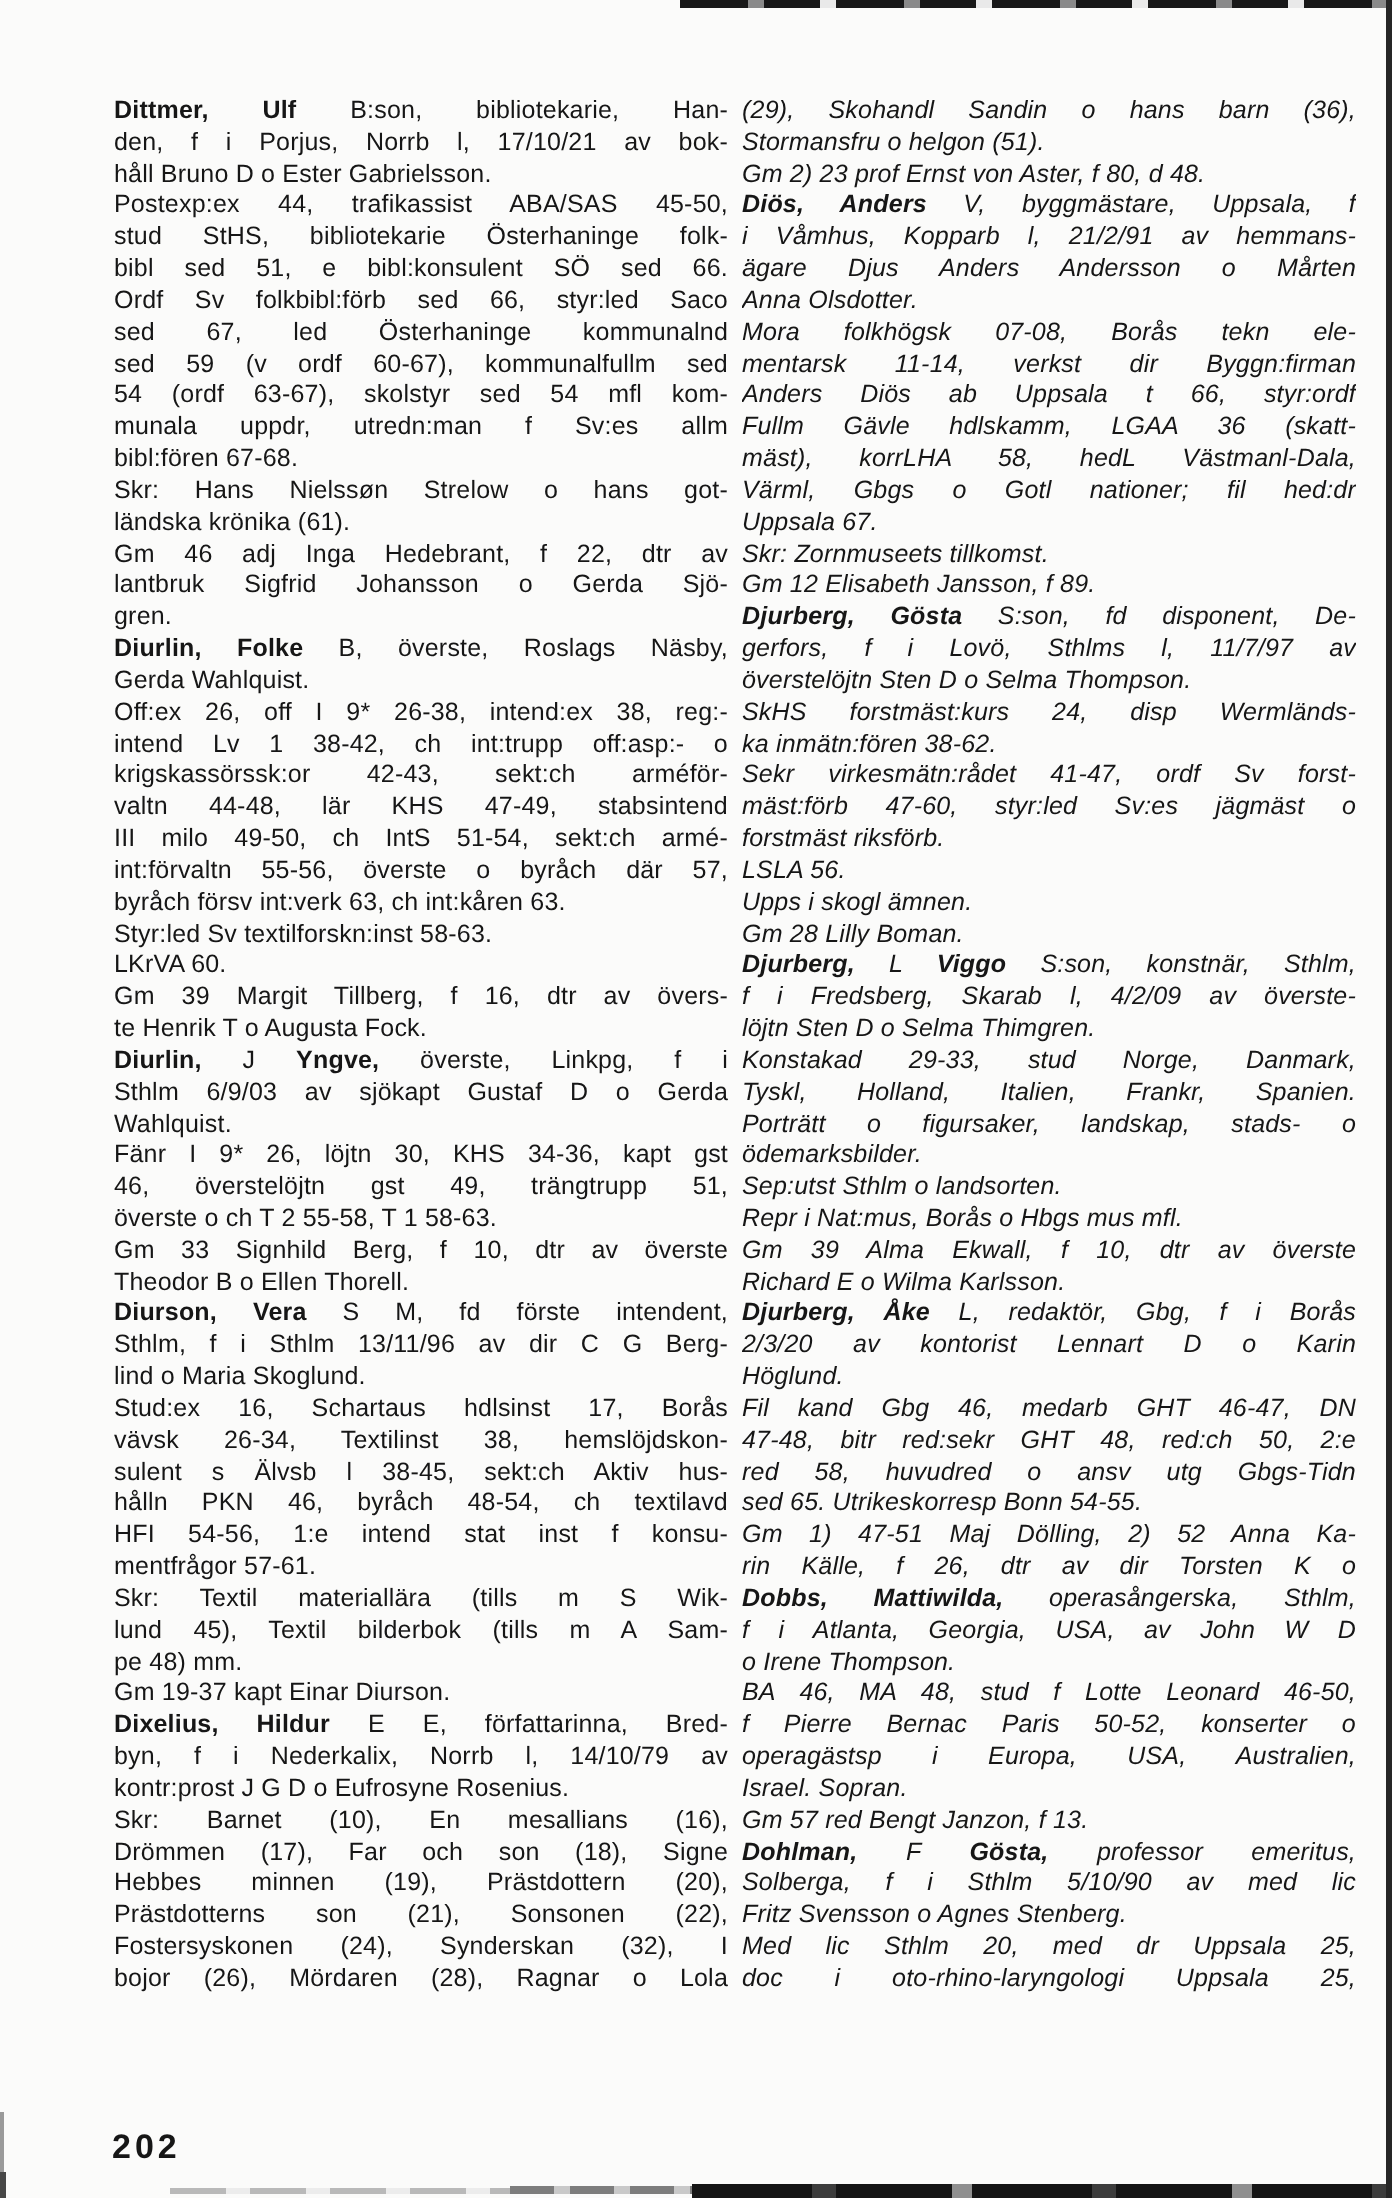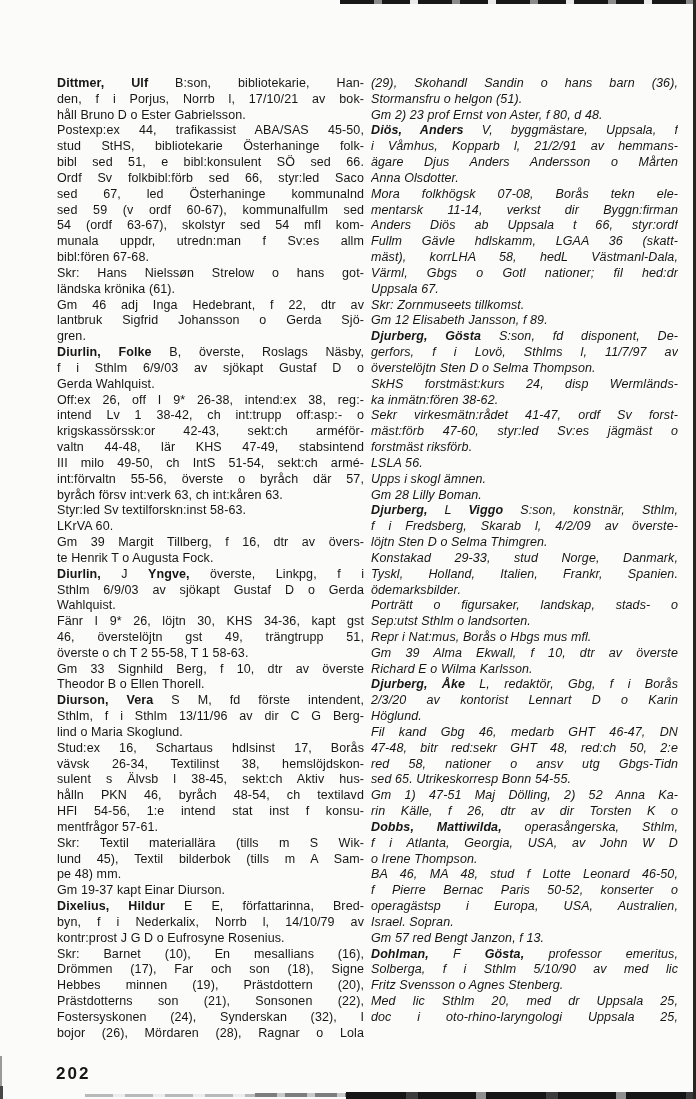--- a/index.html
+++ b/index.html
@@ -2,21 +2,21 @@
 <html><head>
 <meta charset="utf-8">
 <style>
   html,body{margin:0;padding:0;background:#888;}
   .page{
     position:relative;width:696px;height:1099px;margin:0 auto;
     background:#fbfbfa;overflow:hidden;
     font-family:"Liberation Sans","DejaVu Sans",sans-serif;
     color:#161616;
   }
-  .col{position:absolute;top:48px;width:307px;margin-top:28px;}
+  .col{position:absolute;top:48px;width:307px;}
   .col-left{left:57px;}
   .col-right{left:371px;font-style:italic;}
   .line{
     font-size:12.5px;line-height:15.84px;height:15.84px;overflow:hidden;
     text-align:justify;text-align-last:left;white-space:normal;
     letter-spacing:0.1px;
   }
   .line.just{text-align-last:justify;}
   .b{font-weight:bold;}
   .pagenum{
@@ -60,21 +60,20 @@
       <div class="line just"><span>sed 59 (v ordf 60-67), kommunalfullm sed</span></div>
       <div class="line just"><span>54 (ordf 63-67), skolstyr sed 54 mfl kom-</span></div>
       <div class="line just"><span>munala uppdr, utredn:man f Sv:es allm</span></div>
       <div class="line"><span>bibl:fören 67-68.</span></div>
       <div class="line just"><span>Skr: Hans Nielssøn Strelow o hans got-</span></div>
       <div class="line"><span>ländska krönika (61).</span></div>
       <div class="line just"><span>Gm 46 adj Inga Hedebrant, f 22, dtr av</span></div>
       <div class="line just"><span>lantbruk Sigfrid Johansson o Gerda Sjö-</span></div>
       <div class="line"><span>gren.</span></div>
       <div class="line just"><span class="b">Diurlin, Folke</span><span> B, överste, Roslags Näsby,</span></div>
-      <div class="line just"><span>f i Sthlm 6/9/03 av sjökapt Gustaf D o</span></div>
       <div class="line"><span>Gerda Wahlquist.</span></div>
       <div class="line just"><span>Off:ex 26, off I 9* 26-38, intend:ex 38, reg:-</span></div>
       <div class="line just"><span>intend Lv 1 38-42, ch int:trupp off:asp:- o</span></div>
       <div class="line just"><span>krigskassörssk:or 42-43, sekt:ch arméför-</span></div>
       <div class="line just"><span>valtn 44-48, lär KHS 47-49, stabsintend</span></div>
       <div class="line just"><span>III milo 49-50, ch IntS 51-54, sekt:ch armé-</span></div>
       <div class="line just"><span>int:förvaltn 55-56, överste o byråch där 57,</span></div>
       <div class="line"><span>byråch försv int:verk 63, ch int:kåren 63.</span></div>
       <div class="line"><span>Styr:led Sv textilforskn:inst 58-63.</span></div>
       <div class="line"><span>LKrVA 60.</span></div>
@@ -137,32 +136,32 @@
       <div class="line just"><span>mäst:förb 47-60, styr:led Sv:es jägmäst o</span></div>
       <div class="line"><span>forstmäst riksförb.</span></div>
       <div class="line"><span>LSLA 56.</span></div>
       <div class="line"><span>Upps i skogl ämnen.</span></div>
       <div class="line"><span>Gm 28 Lilly Boman.</span></div>
       <div class="line just"><span class="b">Djurberg,</span><span> L </span><span class="b">Viggo</span><span> S:son, konstnär, Sthlm,</span></div>
       <div class="line just"><span>f i Fredsberg, Skarab l, 4/2/09 av överste-</span></div>
       <div class="line"><span>löjtn Sten D o Selma Thimgren.</span></div>
       <div class="line just"><span>Konstakad 29-33, stud Norge, Danmark,</span></div>
       <div class="line just"><span>Tyskl, Holland, Italien, Frankr, Spanien.</span></div>
+      <div class="line just"><span>Porträtt o figursaker, landskap, stads- o</span></div>
       <div class="line"><span>ödemarksbilder.</span></div>
-      <div class="line just"><span>Porträtt o figursaker, landskap, stads- o</span></div>
       <div class="line"><span>Sep:utst Sthlm o landsorten.</span></div>
       <div class="line"><span>Repr i Nat:mus, Borås o Hbgs mus mfl.</span></div>
       <div class="line just"><span>Gm 39 Alma Ekwall, f 10, dtr av överste</span></div>
       <div class="line"><span>Richard E o Wilma Karlsson.</span></div>
       <div class="line just"><span class="b">Djurberg, Åke</span><span> L, redaktör, Gbg, f i Borås</span></div>
       <div class="line just"><span>2/3/20 av kontorist Lennart D o Karin</span></div>
       <div class="line"><span>Höglund.</span></div>
       <div class="line just"><span>Fil kand Gbg 46, medarb GHT 46-47, DN</span></div>
       <div class="line just"><span>47-48, bitr red:sekr GHT 48, red:ch 50, 2:e</span></div>
-      <div class="line just"><span>red 58, nationer o ansv utg Gbgs-Tidn</span></div>
+      <div class="line just"><span>red 58, huvudred o ansv utg Gbgs-Tidn</span></div>
       <div class="line"><span>sed 65. Utrikeskorresp Bonn 54-55.</span></div>
       <div class="line just"><span>Gm 1) 47-51 Maj Dölling, 2) 52 Anna Ka-</span></div>
       <div class="line just"><span>rin Källe, f 26, dtr av dir Torsten K o</span></div>
       <div class="line just"><span class="b">Dobbs, Mattiwilda,</span><span> operasångerska, Sthlm,</span></div>
       <div class="line just"><span>f i Atlanta, Georgia, USA, av John W D</span></div>
       <div class="line"><span>o Irene Thompson.</span></div>
       <div class="line just"><span>BA 46, MA 48, stud f Lotte Leonard 46-50,</span></div>
       <div class="line just"><span>f Pierre Bernac Paris 50-52, konserter o</span></div>
       <div class="line just"><span>operagästsp i Europa, USA, Australien,</span></div>
       <div class="line"><span>Israel. Sopran.</span></div>

